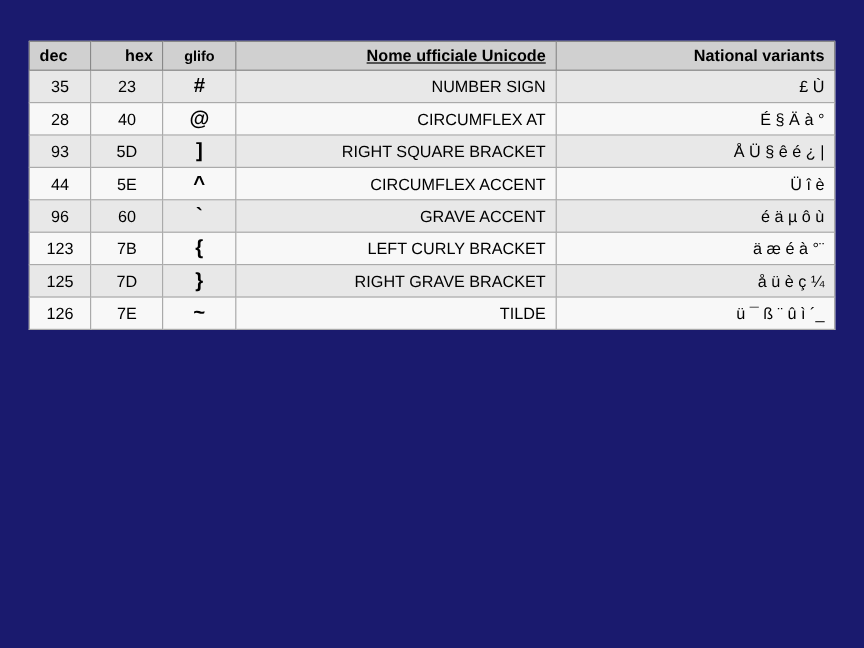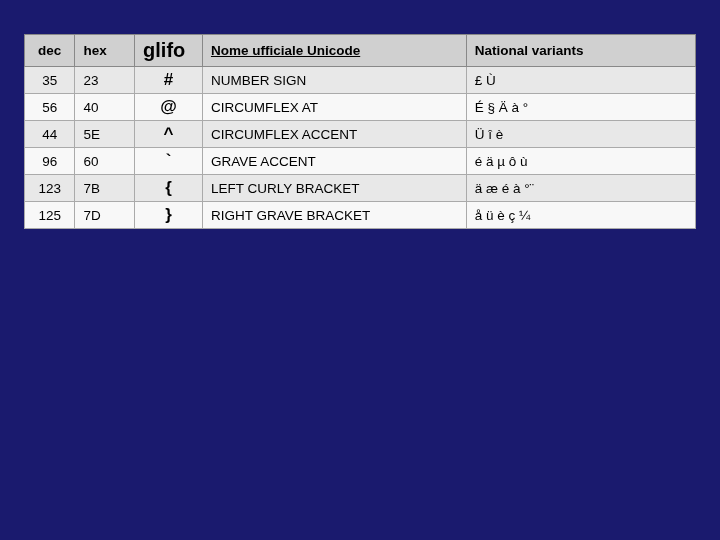--- a/index.html
+++ b/index.html
@@ -28,43 +28,43 @@
       width: 100%;
       border-collapse: collapse;
       font-size: 13.5px;
       background: #fff;
     }
     table thead tr th {
       background: #d0d0d0;
       border: 1px solid #888;
       padding: 4px 8px;
       font-weight: bold;
-      text-align: left;
+      text-align: right;
     }
     table thead tr th:nth-child(4) {
       text-decoration: underline;
     }
     table tbody tr td {
       border: 1px solid #aaa;
       padding: 3px 8px;
       background: #f5f5f5;
-      text-align: left;
+      text-align: right;
     }
     table tbody tr:nth-child(odd) td {
       background: #e8e8e8;
     }
     table tbody tr:nth-child(even) td {
       background: #f8f8f8;
     }
-    .col-dec { width: 44px; text-align: center; }
-    .col-hex { width: 52px; text-align: left; }
-    .col-glifo { width: 52px; text-align: left; font-size: 20px; }
+    .col-dec { width: 44px; text-align: left; }
+    .col-hex { width: 52px; text-align: right; }
+    .col-glifo { width: 52px; text-align: center; font-size: 12px; }
     .col-nome { width: 230px; }
     .col-nat { width: 200px; }
-    td.col-dec, td.col-hex { }
+    td.col-dec, td.col-hex { text-align: center; }
     td.col-glifo { text-align: center; font-size: 17px; font-weight: bold; }
   </style>
 </head>
 <body>
 
 <h1></h1>
 
 <table>
   <thead>
     <tr id="header-row">
@@ -77,25 +77,32 @@
   </thead>
   <tbody id="table-body">
   <tr>
         <td class="col-dec">35</td>
         <td class="col-hex">23</td>
         <td class="col-glifo">#</td>
         <td class="col-nome">NUMBER SIGN</td>
         <td class="col-nat">£ Ù</td>
       </tr>
       <tr>
-        <td class="col-dec">56</td>
+        <td class="col-dec">28</td>
         <td class="col-hex">40</td>
         <td class="col-glifo">@</td>
         <td class="col-nome">CIRCUMFLEX AT</td>
         <td class="col-nat">É § Ä à °</td>
+      </tr>
+      <tr>
+        <td class="col-dec">93</td>
+        <td class="col-hex">5D</td>
+        <td class="col-glifo">]</td>
+        <td class="col-nome">RIGHT SQUARE BRACKET</td>
+        <td class="col-nat">Å Ü § ê é ¿ |</td>
       </tr>
       <tr>
         <td class="col-dec">44</td>
         <td class="col-hex">5E</td>
         <td class="col-glifo">^</td>
         <td class="col-nome">CIRCUMFLEX ACCENT</td>
         <td class="col-nat">Ü î è</td>
       </tr>
       <tr>
         <td class="col-dec">96</td>
@@ -111,14 +118,21 @@
         <td class="col-nome">LEFT CURLY BRACKET</td>
         <td class="col-nat">ä æ é à °¨</td>
       </tr>
       <tr>
         <td class="col-dec">125</td>
         <td class="col-hex">7D</td>
         <td class="col-glifo">}</td>
         <td class="col-nome">RIGHT GRAVE BRACKET</td>
         <td class="col-nat">å ü è ç ¼</td>
       </tr>
+      <tr>
+        <td class="col-dec">126</td>
+        <td class="col-hex">7E</td>
+        <td class="col-glifo">~</td>
+        <td class="col-nome">TILDE</td>
+        <td class="col-nat">ü ¯ ß ¨ û ì ´_</td>
+      </tr>
     </tbody>
 </table>
 
 </body></html>

